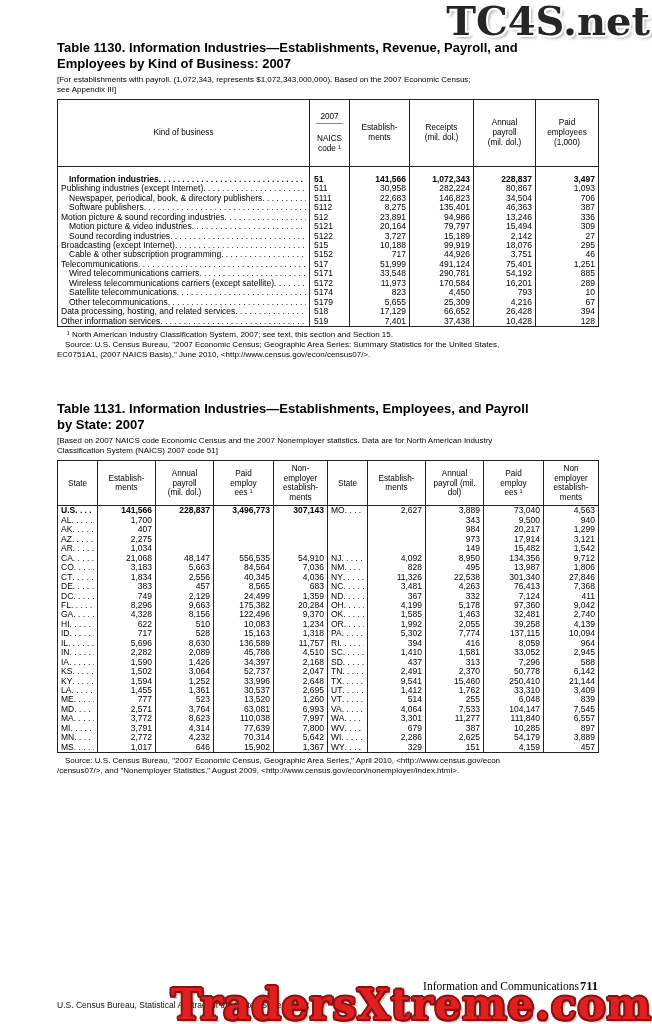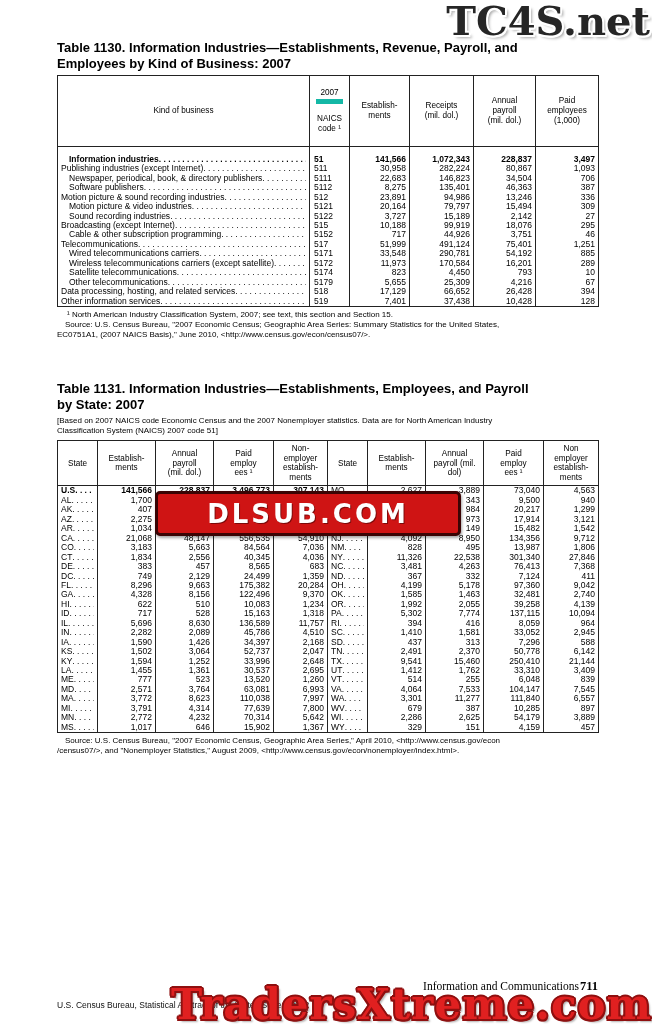--- a/index.html
+++ b/index.html
@@ -16,21 +16,21 @@
      white-space:nowrap;overflow:hidden;}
   td:first-child{border-left:none;}
   .t1130 tbody tr:first-child td{padding-top:8px;}
   .num{text-align:right;}
   .naics{padding-left:4px;}
   .bold{font-weight:bold;}
   .kb{display:flex;align-items:baseline;overflow:hidden;}
   .lbl{flex:0 0 auto;}
   .dots{flex:1 1 auto;overflow:hidden;}
   .ind1 > .kb{padding-left:8px;}
-  .spantop{display:block;border-bottom:5px solid #14b8a6;padding:0 0 1px;margin:0 5px 1px;}
+  .spantop{display:block;border-bottom:1px solid #14b8a6;padding:0 0 1px;margin:0 5px 1px;}
   .spanrest{display:block;white-space:pre-line;}
   .fnblock{font-size:8px;line-height:9.8px;margin-top:3px;}
   .fn-indent{text-indent:10px;}
   .fn-center{text-align:center;}
   .src{text-indent:8px;white-space:pre-line;}
   .gap{height:42px;}
   
   .wm-top{position:absolute;top:-3px;right:2px;z-index:6;font-family:"DejaVu Serif",serif;font-weight:bold;
      font-size:40px;color:#262626;letter-spacing:0px;
      text-shadow:2px 0 0 #fff,-2px 0 0 #fff,0 2px 0 #fff,0 -2px 0 #fff,
@@ -52,20 +52,22 @@
 </style>
 </head>
 <body>
 
 <div class="page">
 
   <div class="content">
 
     <div class="ttitle">Table 1130. Information Industries—Establishments, Revenue, Payroll, and
 Employees by Kind of Business: 2007</div>
+    <div class="headnote">[For establishments with payroll. (1,072,343, represents $1,072,343,000,000). Based on the 2007 Economic Census;
+see Appendix III]</div>
 
     <table class="t1130">
       <colgroup>
         <col style="width:252px">
           <col style="width:40px">
           <col style="width:60px">
         <col style="width:64px">
           <col style="width:62px">
           <col style="width:63px">
       </colgroup>
@@ -935,16 +937,15 @@
     </div>
 
   </div>
 
   <div class="footer">
     <span class="sec">Information and Communications</span><span class="pageno">711</span>
   </div>
   <div class="credit">U.S. Census Bureau, Statistical Abstract of the United States: 2012</div>
 
   <div class="wm-top">TC4S.net</div>
-  <div class="wm-mid">DLSUB.COM</div>
   <div class="wm-bottom">TradersXtreme.com</div>
 
 </div>
 
 </body></html>

